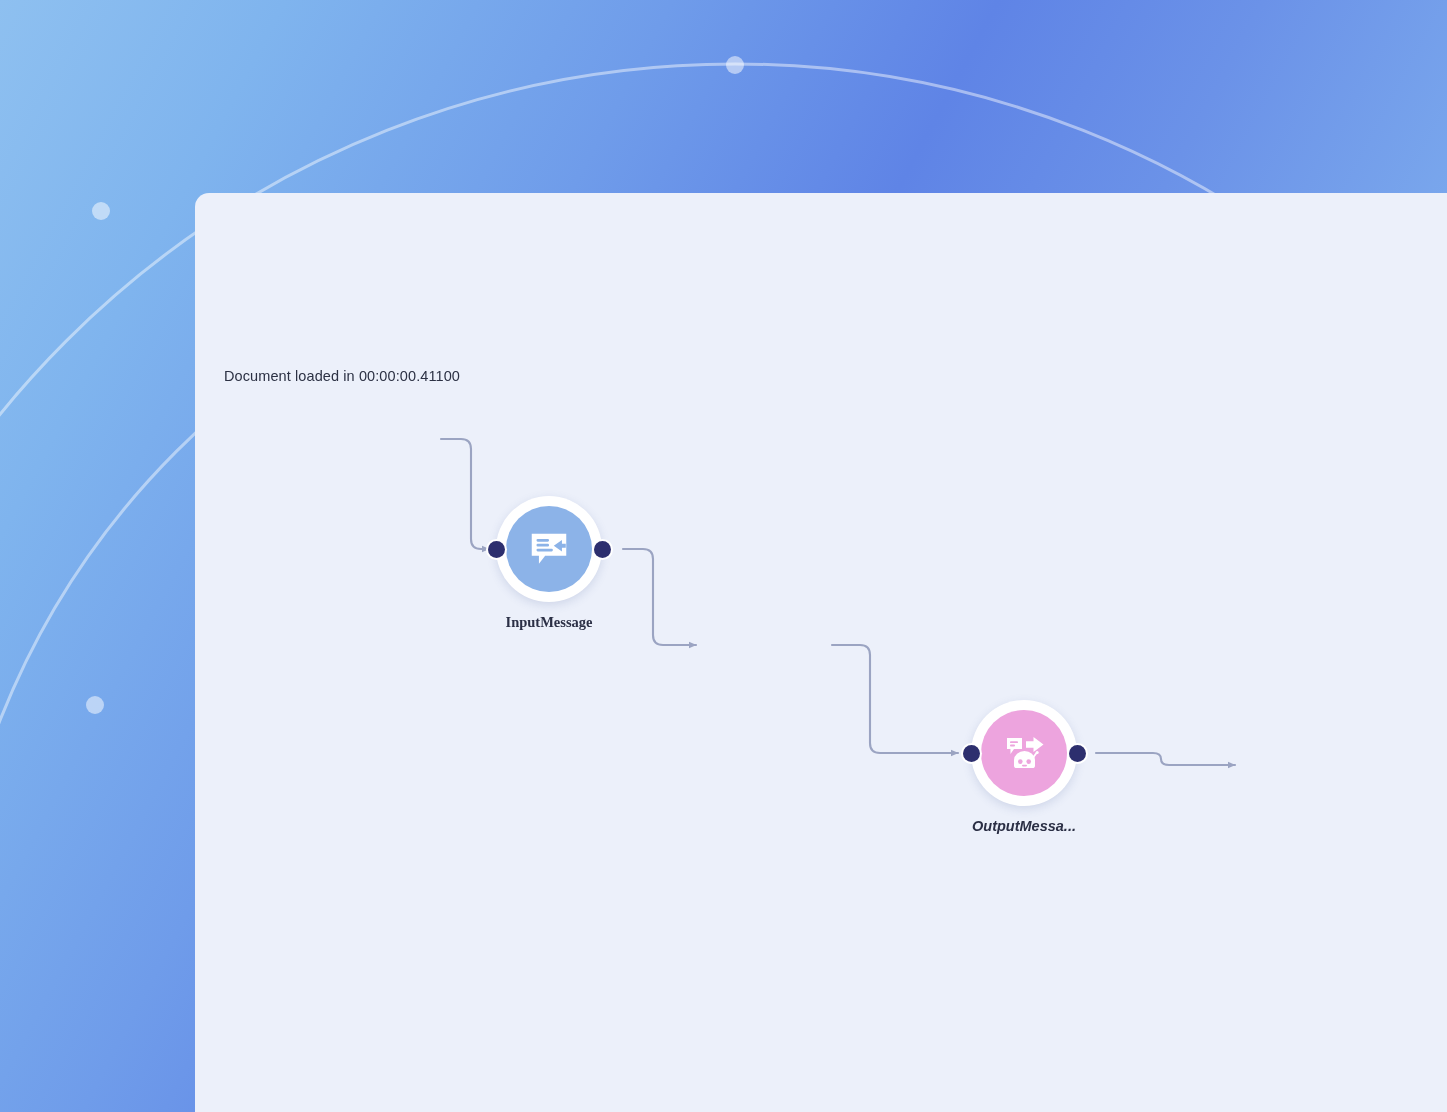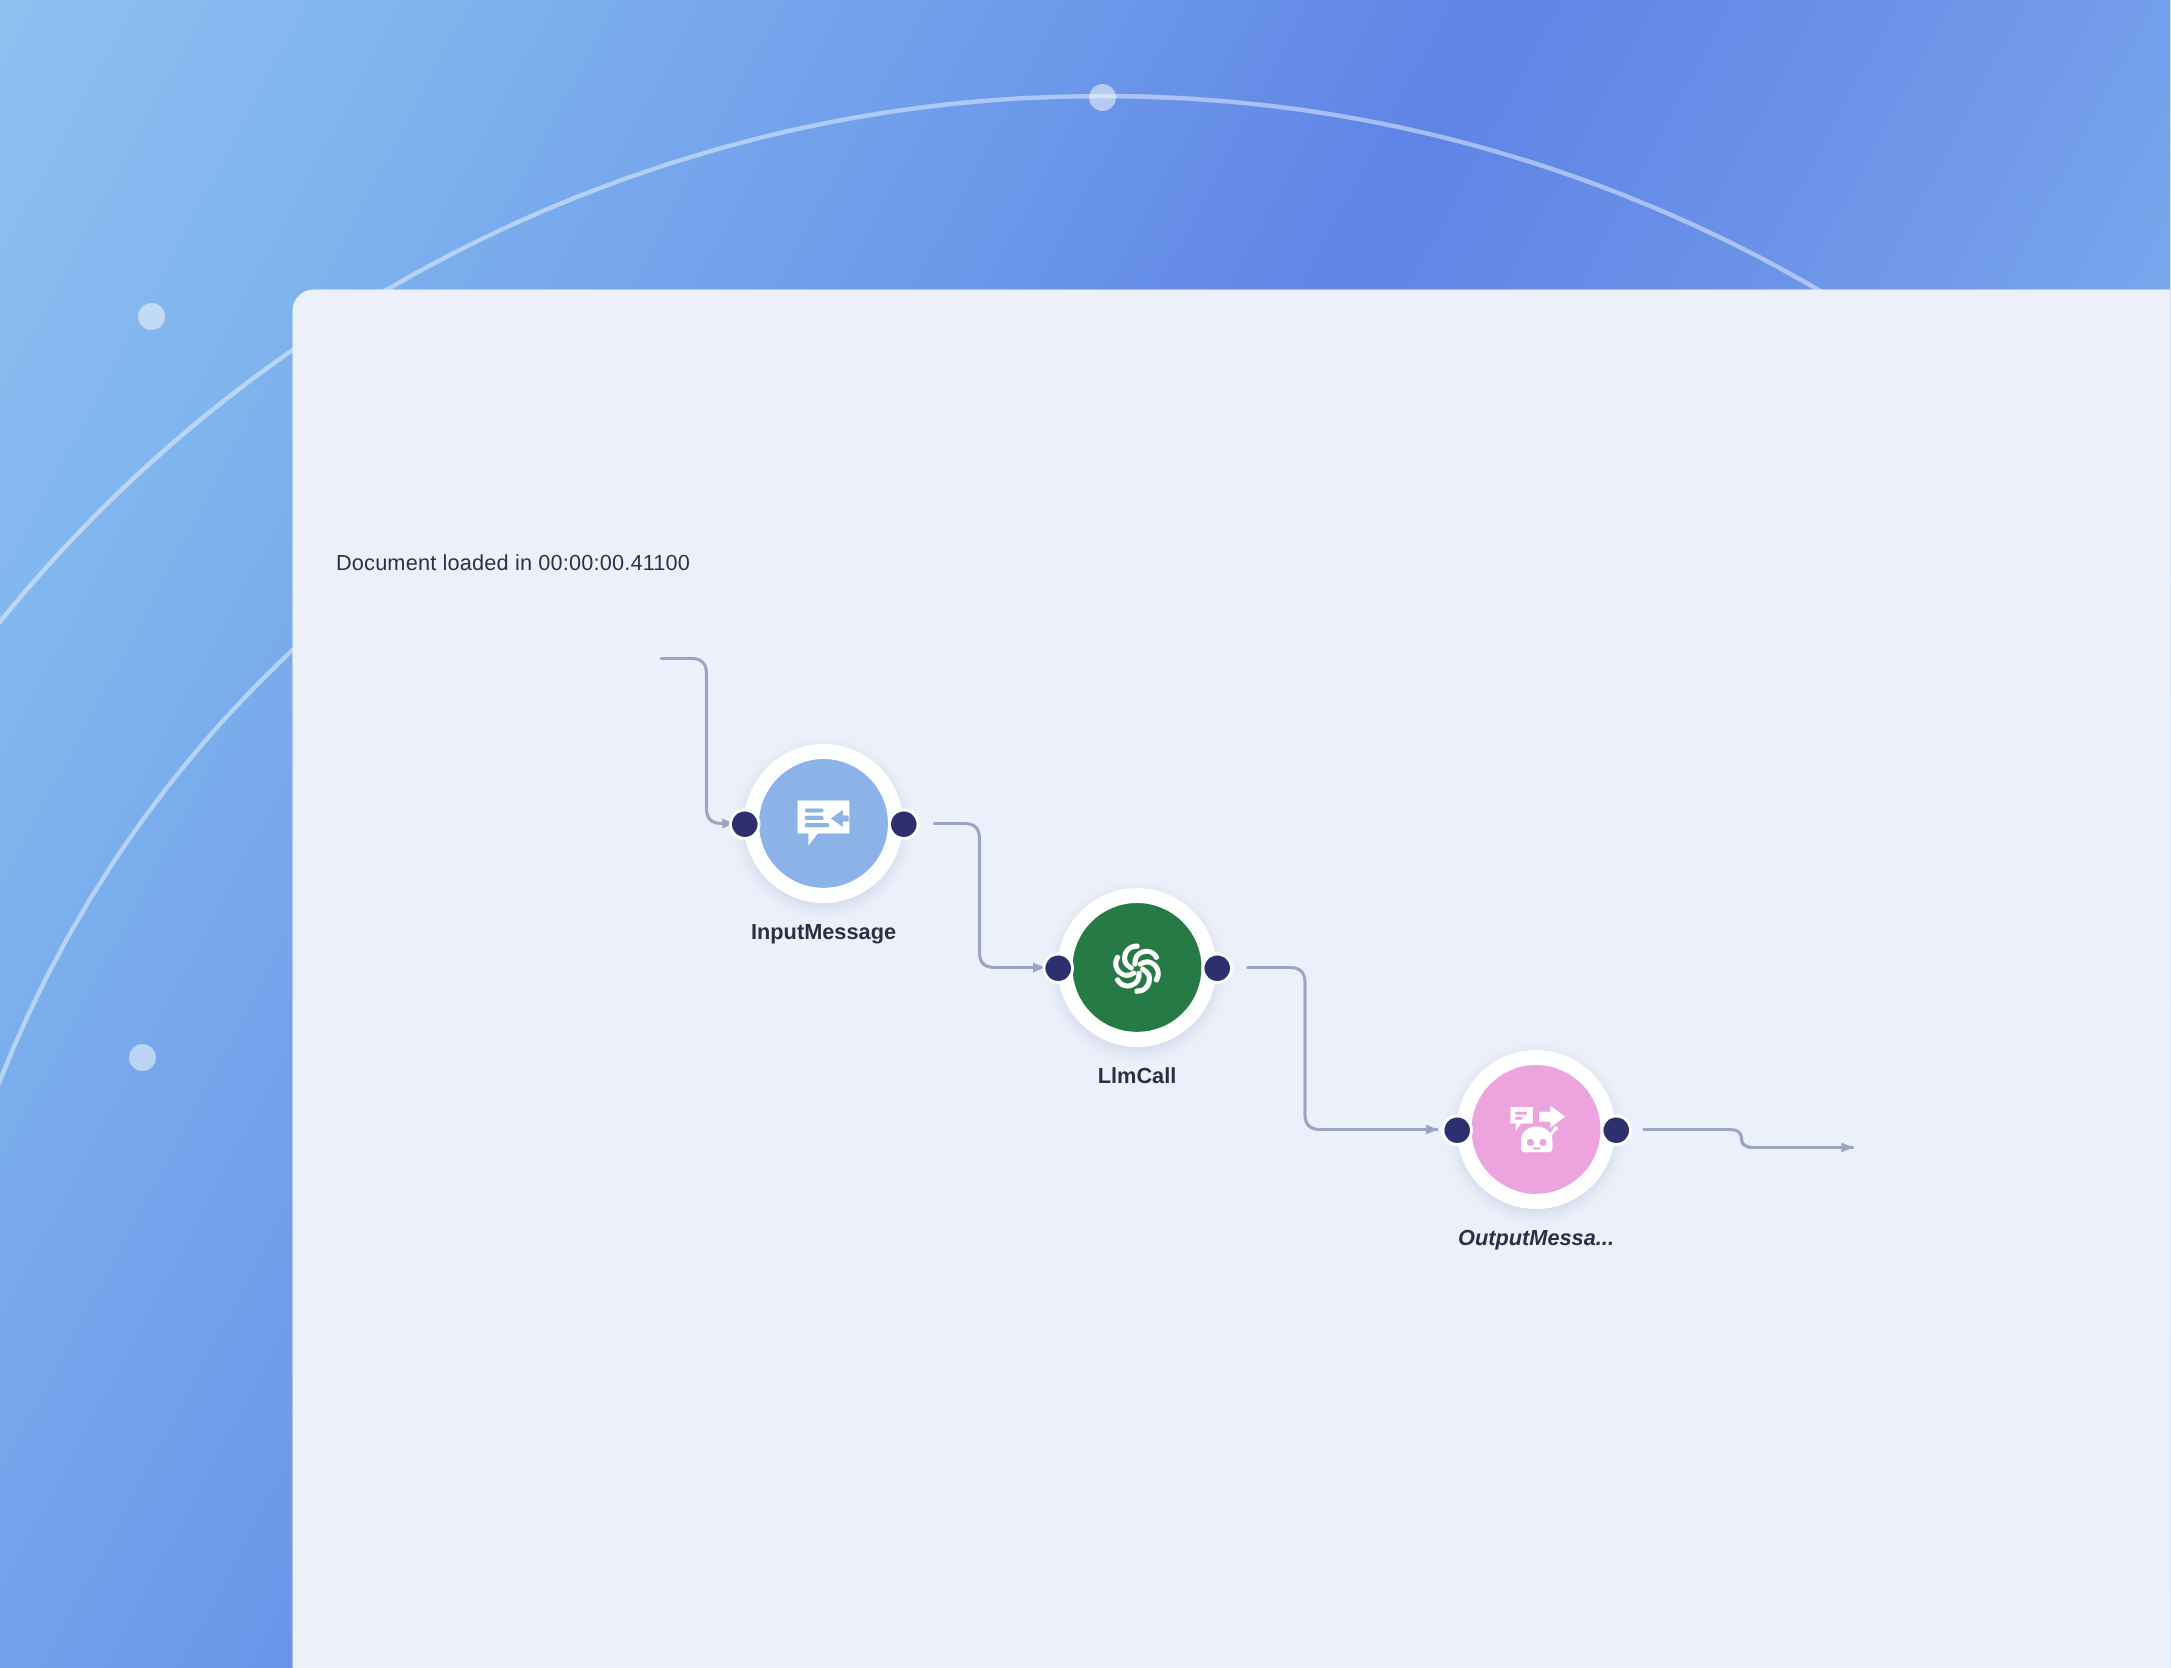--- a/index.html
+++ b/index.html
@@ -196,42 +196,23 @@
               <rect x="11" y="13.5" width="13" height="2.9" rx="1.2"></rect>
               <rect x="11" y="18.6" width="13" height="2.9" rx="1.2"></rect>
               <rect x="11" y="23.7" width="17" height="2.9" rx="1.2"></rect>
             </g>
             <path d="M37.5 14.5 L29 20.5 L37.5 26.5 L37.5 22.6 L41.5 22.6 L41.5 18.4 L37.5 18.4 Z" fill="#8cb3e8"></path>
           </svg>
         </div>
         <div class="port port-in"></div>
         <div class="port port-out"></div>
       </div>
-      <div class="node-caption" style="top:118px;">InputMessage</div>
+      <div class="node-caption" style="top:118px;font-family:Liberation Serif, serif;">InputMessage</div>
     </div>
 
-    <div class="node" style="left:510px; top:399px;">
-      <div class="circle-wrap">
-        <div class="circle circle-llm">
-          <svg class="svg-icon" width="48" height="48" viewBox="0 0 64 64">
-            <g fill="none" stroke="#ffffff" stroke-width="4.6" stroke-linecap="round" stroke-linejoin="round">
-              <path d="M32 13 c-5.6 0 -9.7 3.4 -10.8 8.4 c-1 4.5 1.3 8.6 5.6 11"></path>
-              <path d="M49.3 23 c-2.8 -4.8 -8 -6.3 -12.7 -4.7 c-4.3 1.5 -6.6 5.6 -6.4 10.5"></path>
-              <path d="M49.3 43 c2.8 -4.8 1.7 -10.1 -2.1 -13.5 c-3.4 -3.1 -8.1 -3.2 -12.2 -0.5"></path>
-              <path d="M32 53 c5.6 0 9.7 -3.4 10.8 -8.4 c1 -4.5 -1.3 -8.6 -5.6 -11"></path>
-              <path d="M14.7 43 c2.8 4.8 8 6.3 12.7 4.7 c4.3 -1.5 6.6 -5.6 6.4 -10.5"></path>
-              <path d="M14.7 23 c-2.8 4.8 -1.7 10.1 2.1 13.5 c3.4 3.1 8.1 3.2 12.2 0.5"></path>
-            </g>
-          </svg>
-        </div>
-        <div class="port port-in"></div>
-        <div class="port port-out"></div>
-      </div>
-      <div class="node-caption" style="top:118px;">LlmCall</div>
-    </div>
 
     <div class="node" style="left:776px; top:507px;font-style:italic;">
       <div class="circle-wrap">
         <div class="circle circle-output">
           <svg class="svg-icon" width="48" height="48" viewBox="0 0 48 48">
 
             <path d="M7 9 H22 V20 H14 L10.5 25 V20 H7 Z" fill="#ffffff"></path>
             <g fill="#eda4de">
               <rect x="10" y="12.2" width="8" height="1.9" rx="0.9"></rect>
               <rect x="10" y="15.6" width="5" height="1.9" rx="0.9"></rect>

